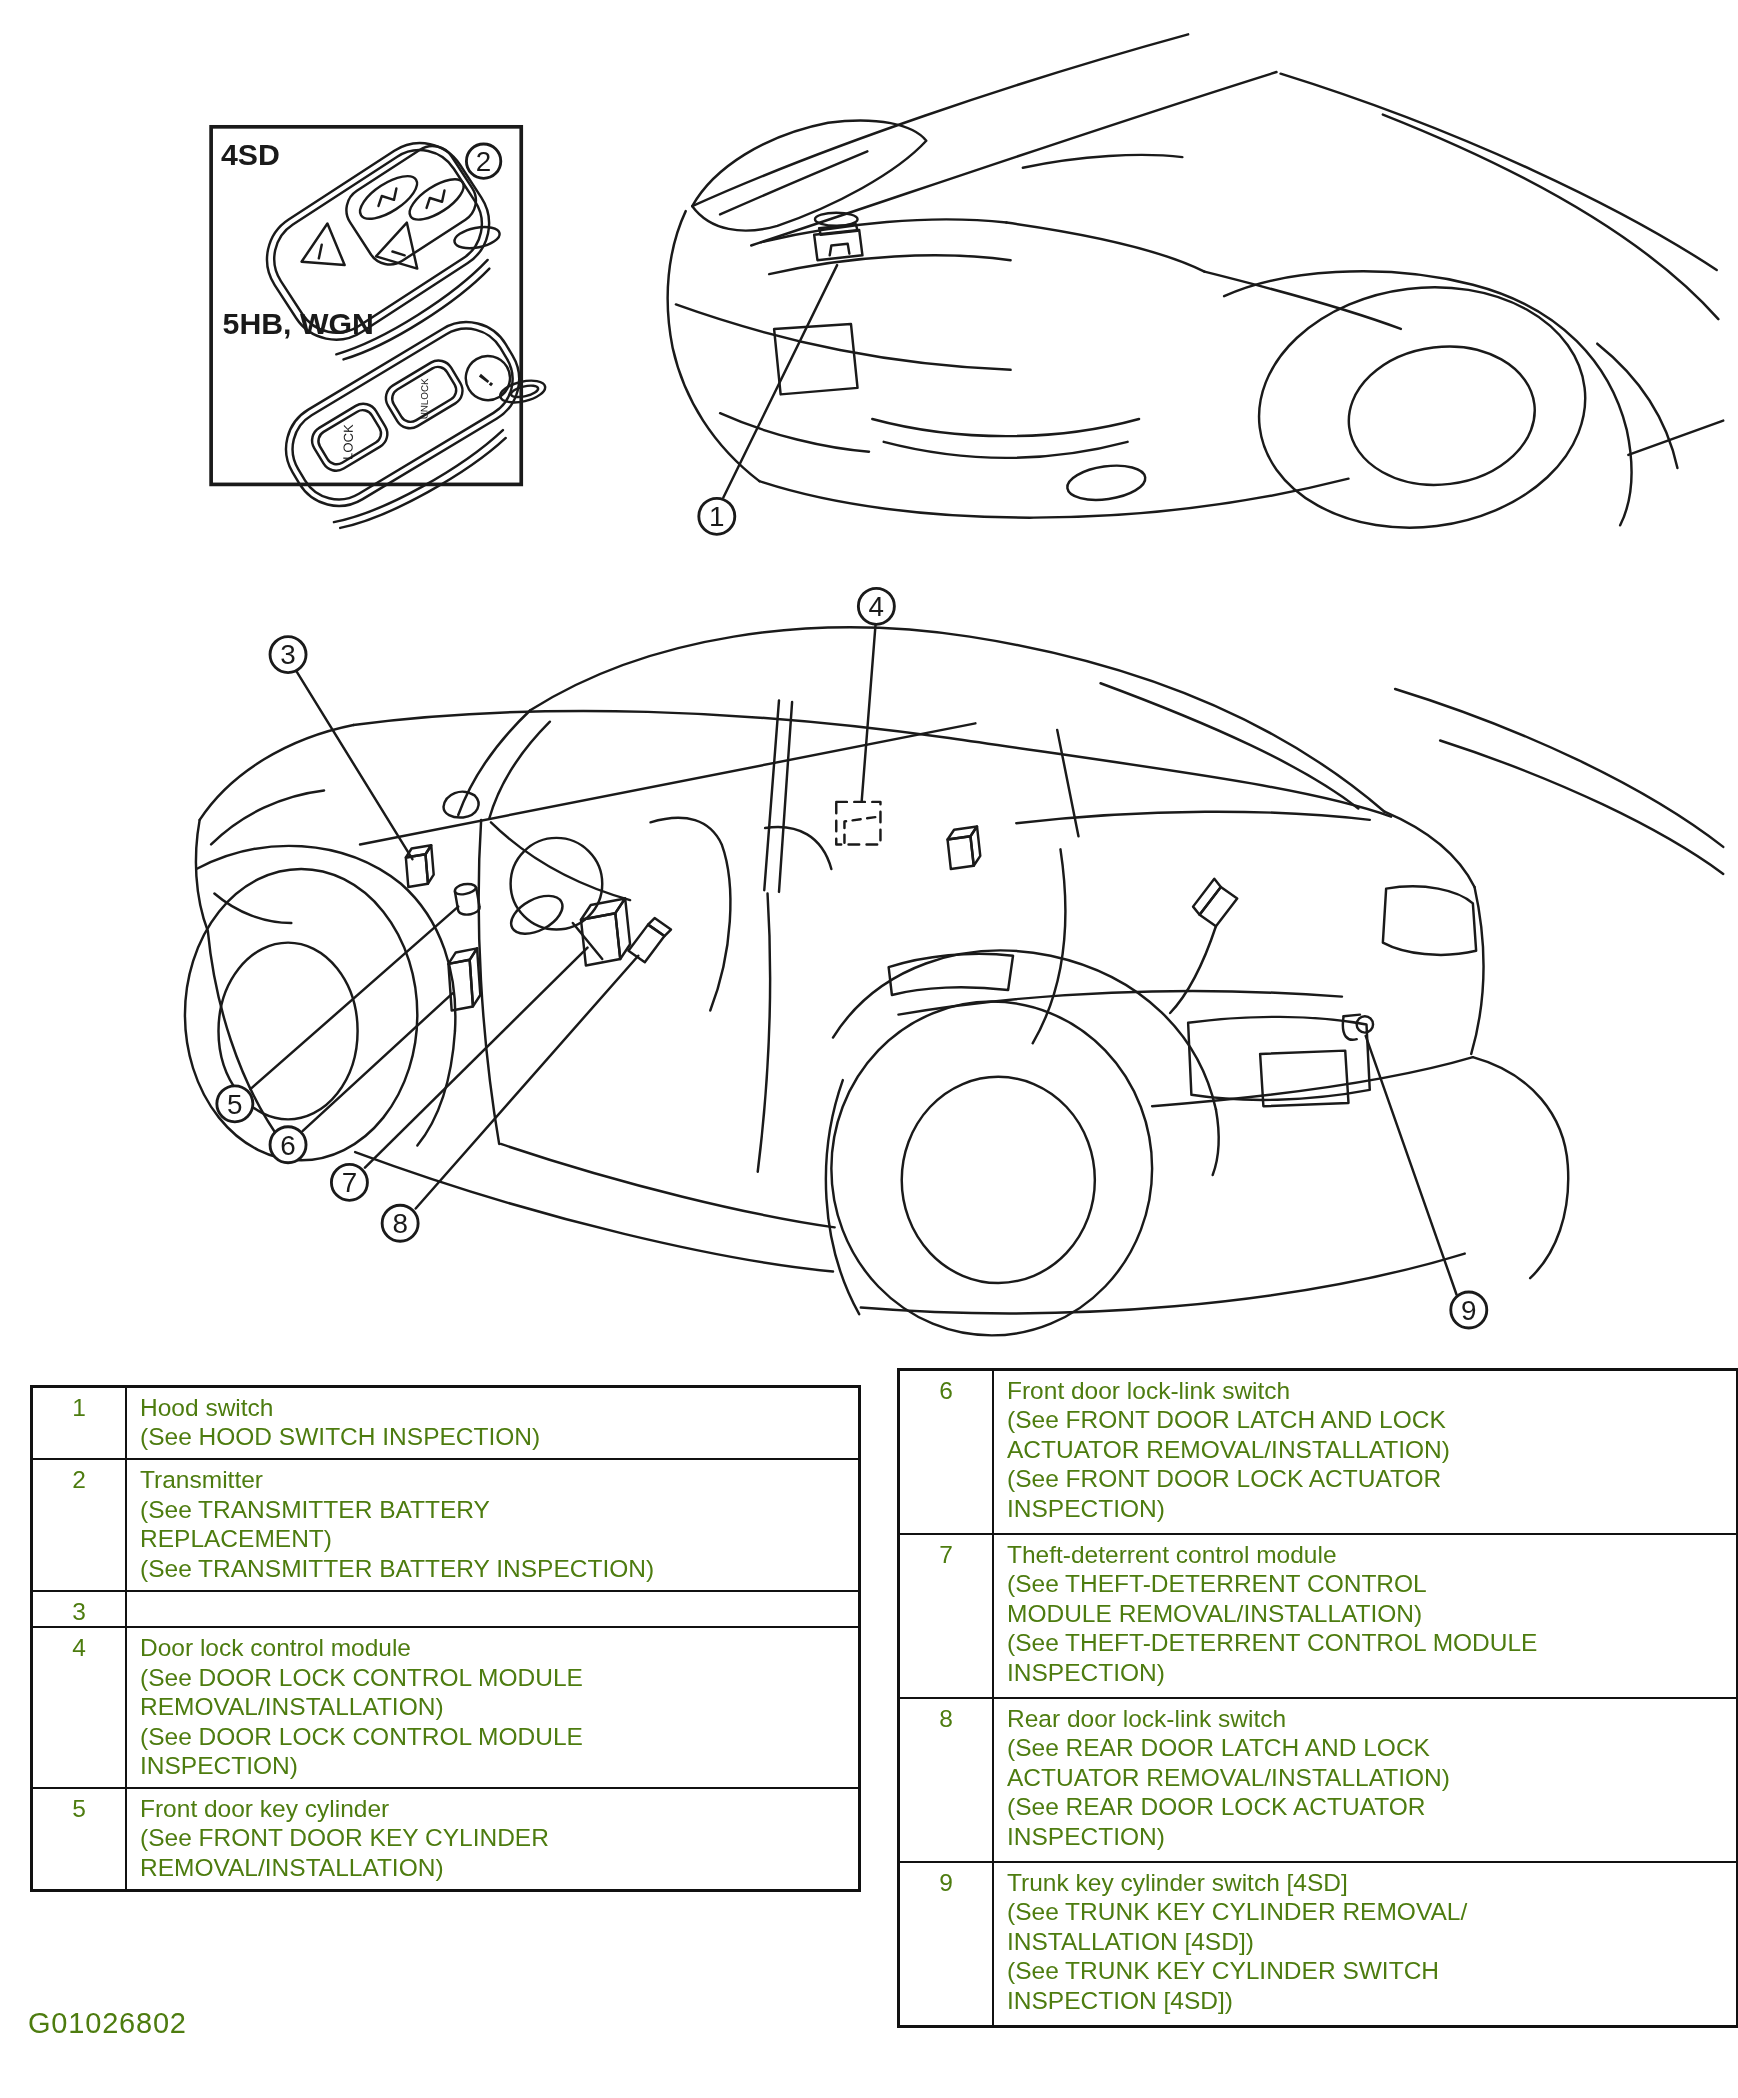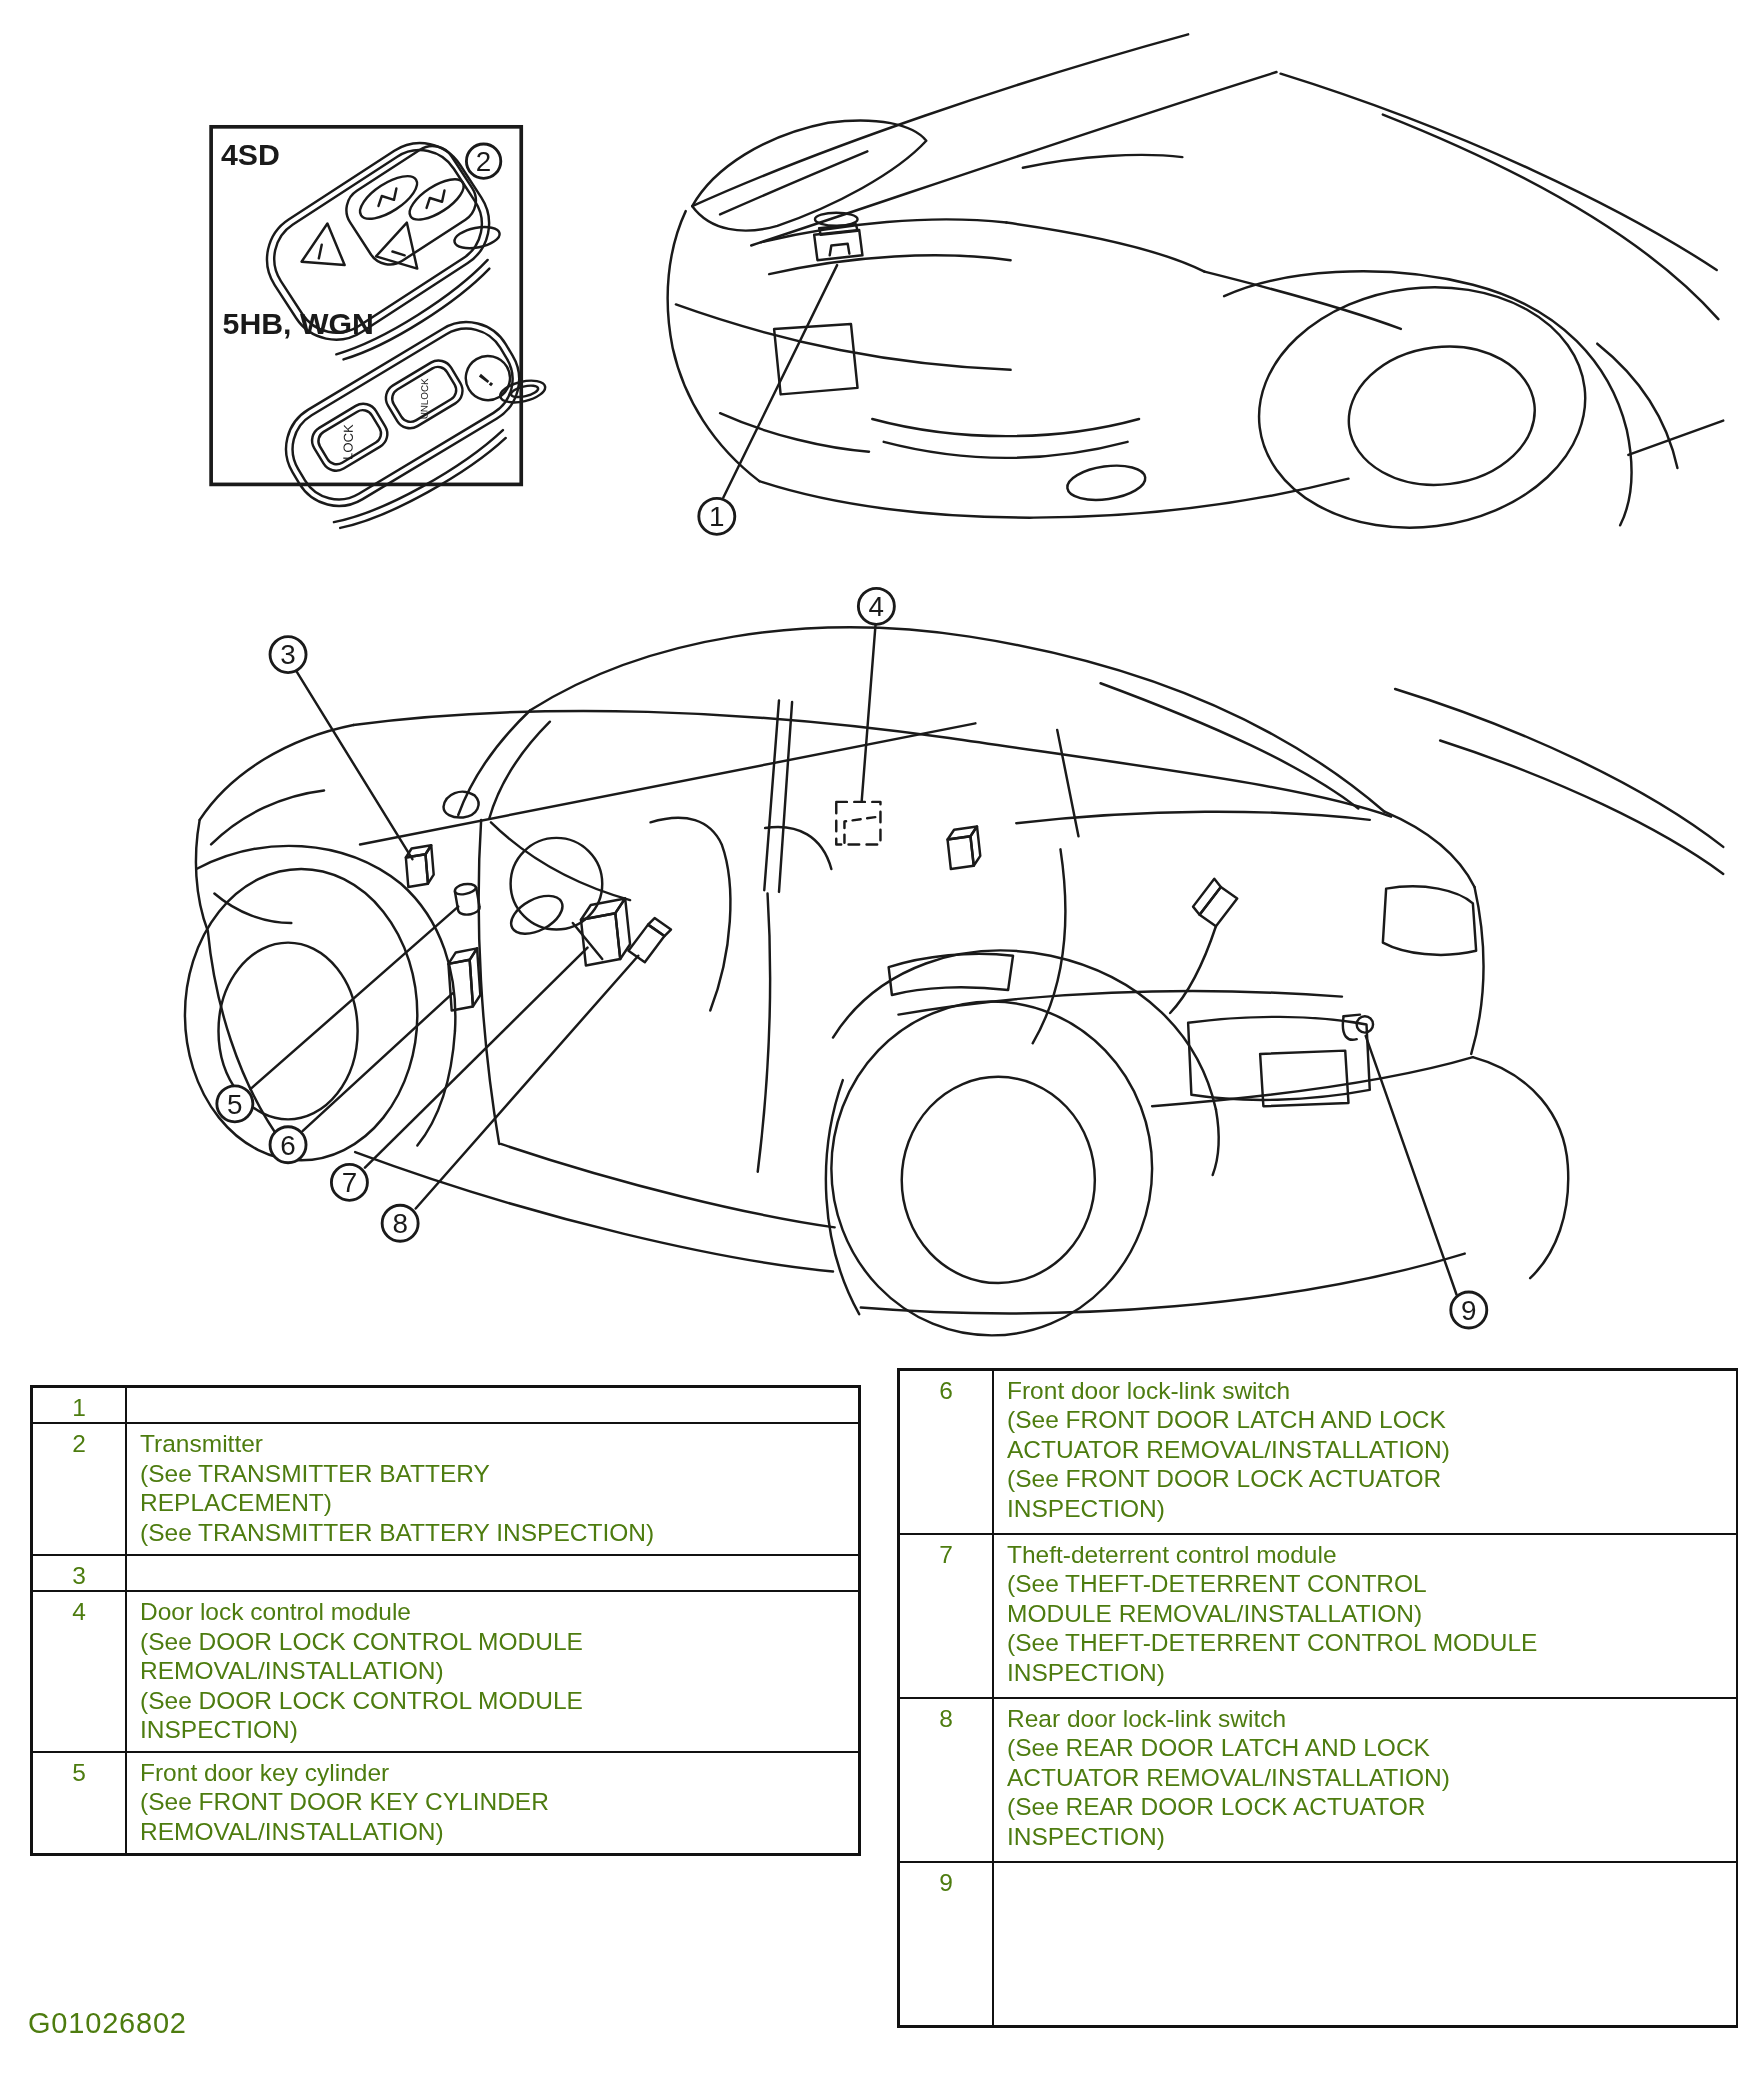--- a/index.html
+++ b/index.html
@@ -264,20 +264,22 @@
       <circle class="callout-circle" cx="489" cy="1495" r="22"></circle>
       <text class="callout-num" x="489" y="1507">8</text>
       <circle class="callout-circle" cx="1795" cy="1601" r="22"></circle>
       <text class="callout-num" x="1795" y="1613">9</text>
     </g>
   </svg>
 
   <div class="legend legend-left">
     <div class="legend-row">
       <div class="legend-num">1</div>
+      <div class="legend-text">Hood switch
+(See HOOD SWITCH INSPECTION)</div>
     </div>
     <div class="legend-row">
       <div class="legend-num">2</div>
       <div class="legend-text">Transmitter
 (See TRANSMITTER BATTERY
 REPLACEMENT)
 (See TRANSMITTER BATTERY INSPECTION)</div>
     </div>
     <div class="legend-row">
       <div class="legend-num">3</div>
@@ -318,19 +320,24 @@
     <div class="legend-row">
       <div class="legend-num">8</div>
       <div class="legend-text">Rear door lock-link switch
 (See REAR DOOR LATCH AND LOCK
 ACTUATOR REMOVAL/INSTALLATION)
 (See REAR DOOR LOCK ACTUATOR
 INSPECTION)</div>
     </div>
     <div class="legend-row">
       <div class="legend-num">9</div>
+      <div class="legend-text">Trunk key cylinder switch [4SD]
+(See TRUNK KEY CYLINDER REMOVAL/
+INSTALLATION [4SD])
+(See TRUNK KEY CYLINDER SWITCH
+INSPECTION [4SD])</div>
     </div>
   </div>
 
   <div class="figure-id">G01026802</div>
 
 </div>
 
 
 </body></html>

